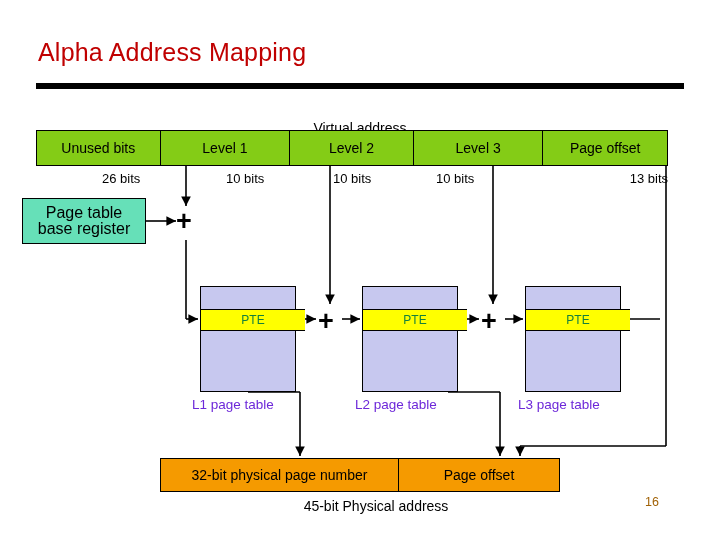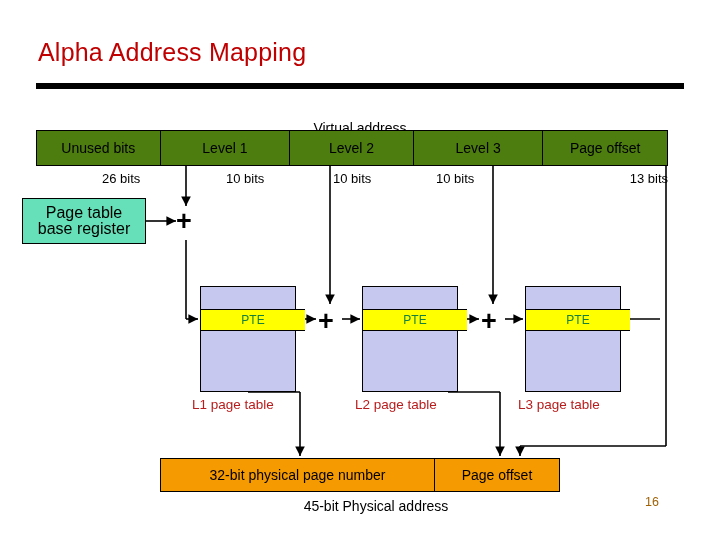--- a/index.html
+++ b/index.html
@@ -52,21 +52,21 @@
     left: 36px;
     top: 130px;
     width: 632px;
     height: 36px;
     display: flex;
     border: 1px solid #000000;
     box-sizing: border-box;
     background: #66e0b8;
   }
   .va-cell {
-    background: #4d7c0f;
+    background: #84cc16;
     display: flex;
     align-items: center;
     justify-content: center;
     font-size: 14px;
     color: #000000;
     border-right: 1px solid #000000;
     box-sizing: border-box;
   }
   .va-cell:last-child { border-right: none; }
   .va-cell.c0 { width: 124px; }
@@ -149,40 +149,40 @@
     font-size: 12px;
     color: #15803d;
   }
   #pte1 { top: 22px; }
   #pte2 { top: 22px; }
   #pte3 { top: 22px; }
 
   .pt-label {
     position: absolute;
     font-size: 13.5px;
-    color: #b91c1c;
+    color: #6d28d9;
     white-space: nowrap;
   }
   #pt1-label { left: 192px; top: 397px; }
   #pt2-label { left: 355px; top: 397px; }
   #pt3-label { left: 518px; top: 397px; }
 
   
   #pa-row {
     position: absolute;
     left: 160px;
     top: 458px;
     width: 400px;
     height: 34px;
     display: flex;
     border: 1px solid #000000;
     box-sizing: border-box;
   }
   #pa-ppn {
-    width: 274px;
+    width: 238px;
     background: #f59a00;
     display: flex;
     align-items: center;
     justify-content: center;
     font-size: 14px;
     color: #000000;
     border-right: 1px solid #000000;
     box-sizing: border-box;
   }
   #pa-offset {

